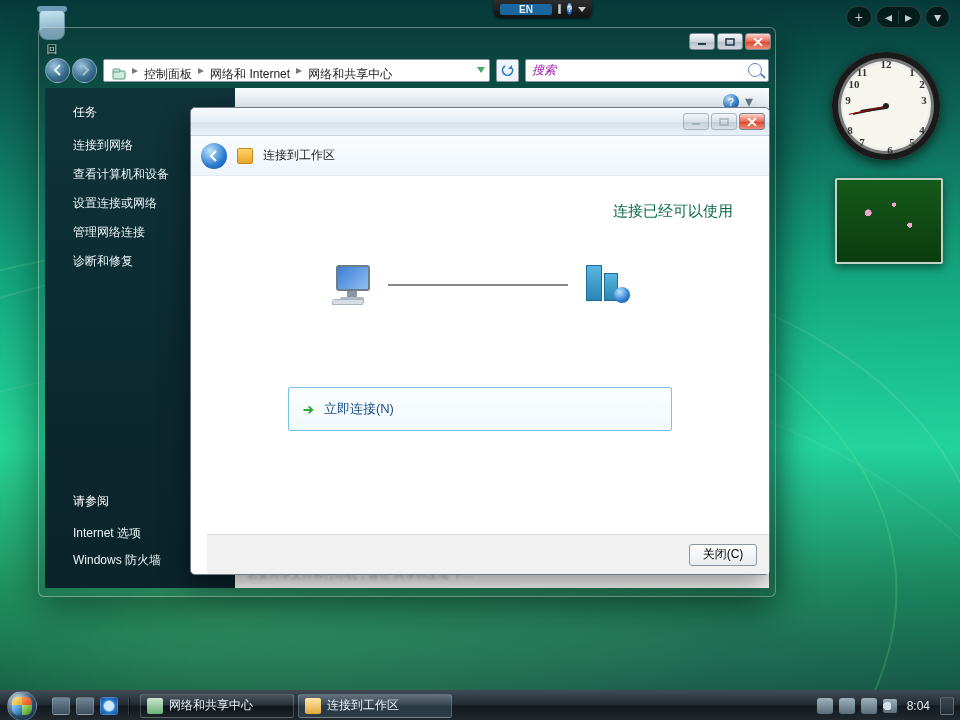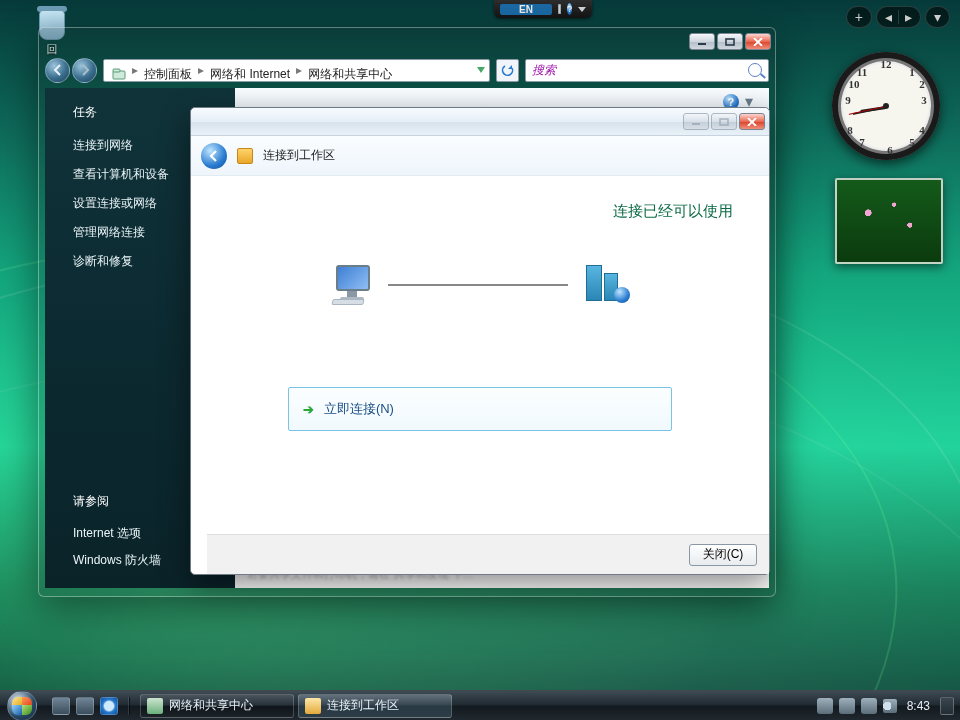--- a/index.html
+++ b/index.html
@@ -419,17 +419,17 @@
       <div class="taskbtn active">
         <div class="tico" style="background:linear-gradient(#ffe7a8,#e3a93b);"></div>
         <span>连接到工作区</span>
       </div>
     </div>
     <div class="tray">
       <div class="ti"></div>
       <div class="ti"></div>
       <div class="ti"></div>
       <div class="vol"></div>
-      <div class="time">8:43</div>
+      <div class="time">8:04</div>
       <div class="side"></div>
     </div>
   </div>
 </div>
 
 </body></html>

